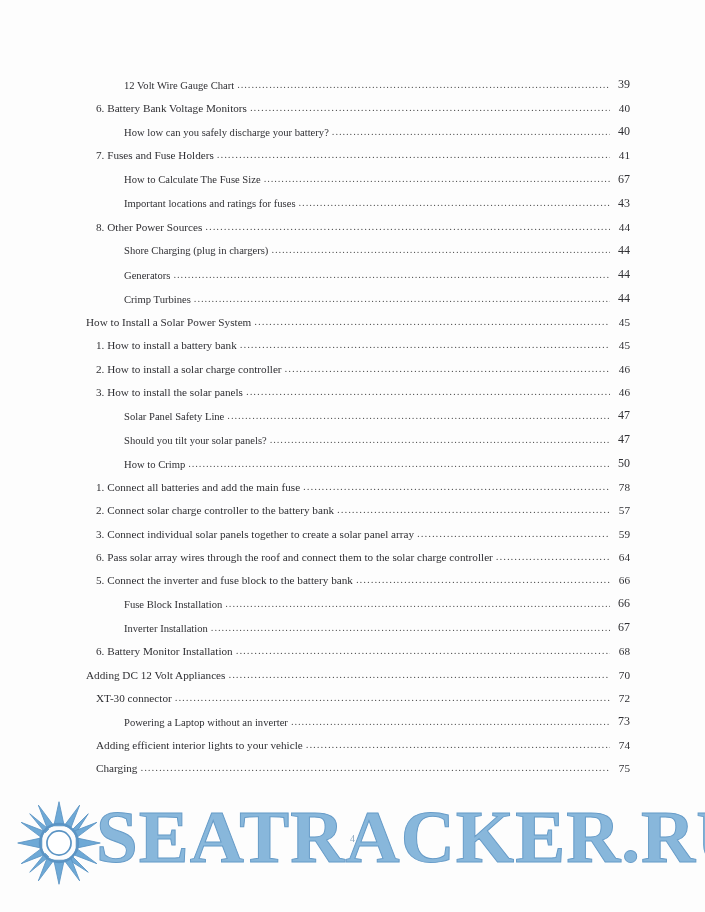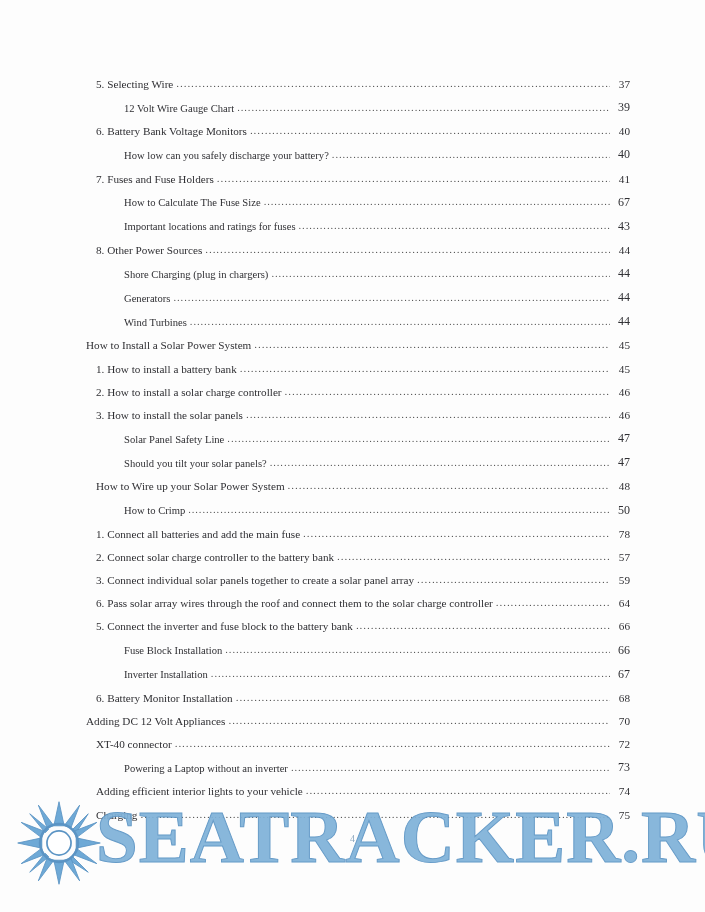--- a/index.html
+++ b/index.html
@@ -114,25 +114,20 @@
     font-size: 10px;
     color: #8fa9c0;
   }
 </style>
 </head>
 <body>
 
 <div class="page">
 
   <div class="toc">
-      <div class="toc-entry lvl1">
-        <span class="label">5. Selecting Wire</span>
-        <span class="leader"></span>
-        <span class="page-no">37</span>
-      </div>
       <div class="toc-entry lvl2">
         <span class="label">12 Volt Wire Gauge Chart</span>
         <span class="leader"></span>
         <span class="page-no">39</span>
       </div>
       <div class="toc-entry lvl1">
         <span class="label">6. Battery Bank Voltage Monitors</span>
         <span class="leader"></span>
         <span class="page-no">40</span>
       </div>
@@ -165,21 +160,21 @@
         <span class="label">Shore Charging (plug in chargers)</span>
         <span class="leader"></span>
         <span class="page-no">44</span>
       </div>
       <div class="toc-entry lvl2">
         <span class="label">Generators</span>
         <span class="leader"></span>
         <span class="page-no">44</span>
       </div>
       <div class="toc-entry lvl2">
-        <span class="label">Wind Turbines</span>
+        <span class="label">Crimp Turbines</span>
         <span class="leader"></span>
         <span class="page-no">44</span>
       </div>
       <div class="toc-entry lvl0">
         <span class="label">How to Install a Solar Power System</span>
         <span class="leader"></span>
         <span class="page-no">45</span>
       </div>
       <div class="toc-entry lvl1">
         <span class="label">1. How to install a battery bank</span>
@@ -199,25 +194,20 @@
       <div class="toc-entry lvl2">
         <span class="label">Solar Panel Safety Line</span>
         <span class="leader"></span>
         <span class="page-no">47</span>
       </div>
       <div class="toc-entry lvl2">
         <span class="label">Should you tilt your solar panels?</span>
         <span class="leader"></span>
         <span class="page-no">47</span>
       </div>
-      <div class="toc-entry lvl1">
-        <span class="label">How to Wire up your Solar Power System</span>
-        <span class="leader"></span>
-        <span class="page-no">48</span>
-      </div>
       <div class="toc-entry lvl2">
         <span class="label">How to Crimp</span>
         <span class="leader"></span>
         <span class="page-no">50</span>
       </div>
       <div class="toc-entry lvl1">
         <span class="label">1. Connect all batteries and add the main fuse</span>
         <span class="leader"></span>
         <span class="page-no">78</span>
       </div>
@@ -255,21 +245,21 @@
         <span class="label">6. Battery Monitor Installation</span>
         <span class="leader"></span>
         <span class="page-no">68</span>
       </div>
       <div class="toc-entry lvl0">
         <span class="label">Adding DC 12 Volt Appliances</span>
         <span class="leader"></span>
         <span class="page-no">70</span>
       </div>
       <div class="toc-entry lvl1">
-        <span class="label">XT-40 connector</span>
+        <span class="label">XT-30 connector</span>
         <span class="leader"></span>
         <span class="page-no">72</span>
       </div>
       <div class="toc-entry lvl2">
         <span class="label">Powering a Laptop without an inverter</span>
         <span class="leader"></span>
         <span class="page-no">73</span>
       </div>
       <div class="toc-entry lvl1">
         <span class="label">Adding efficient interior lights to your vehicle</span>

